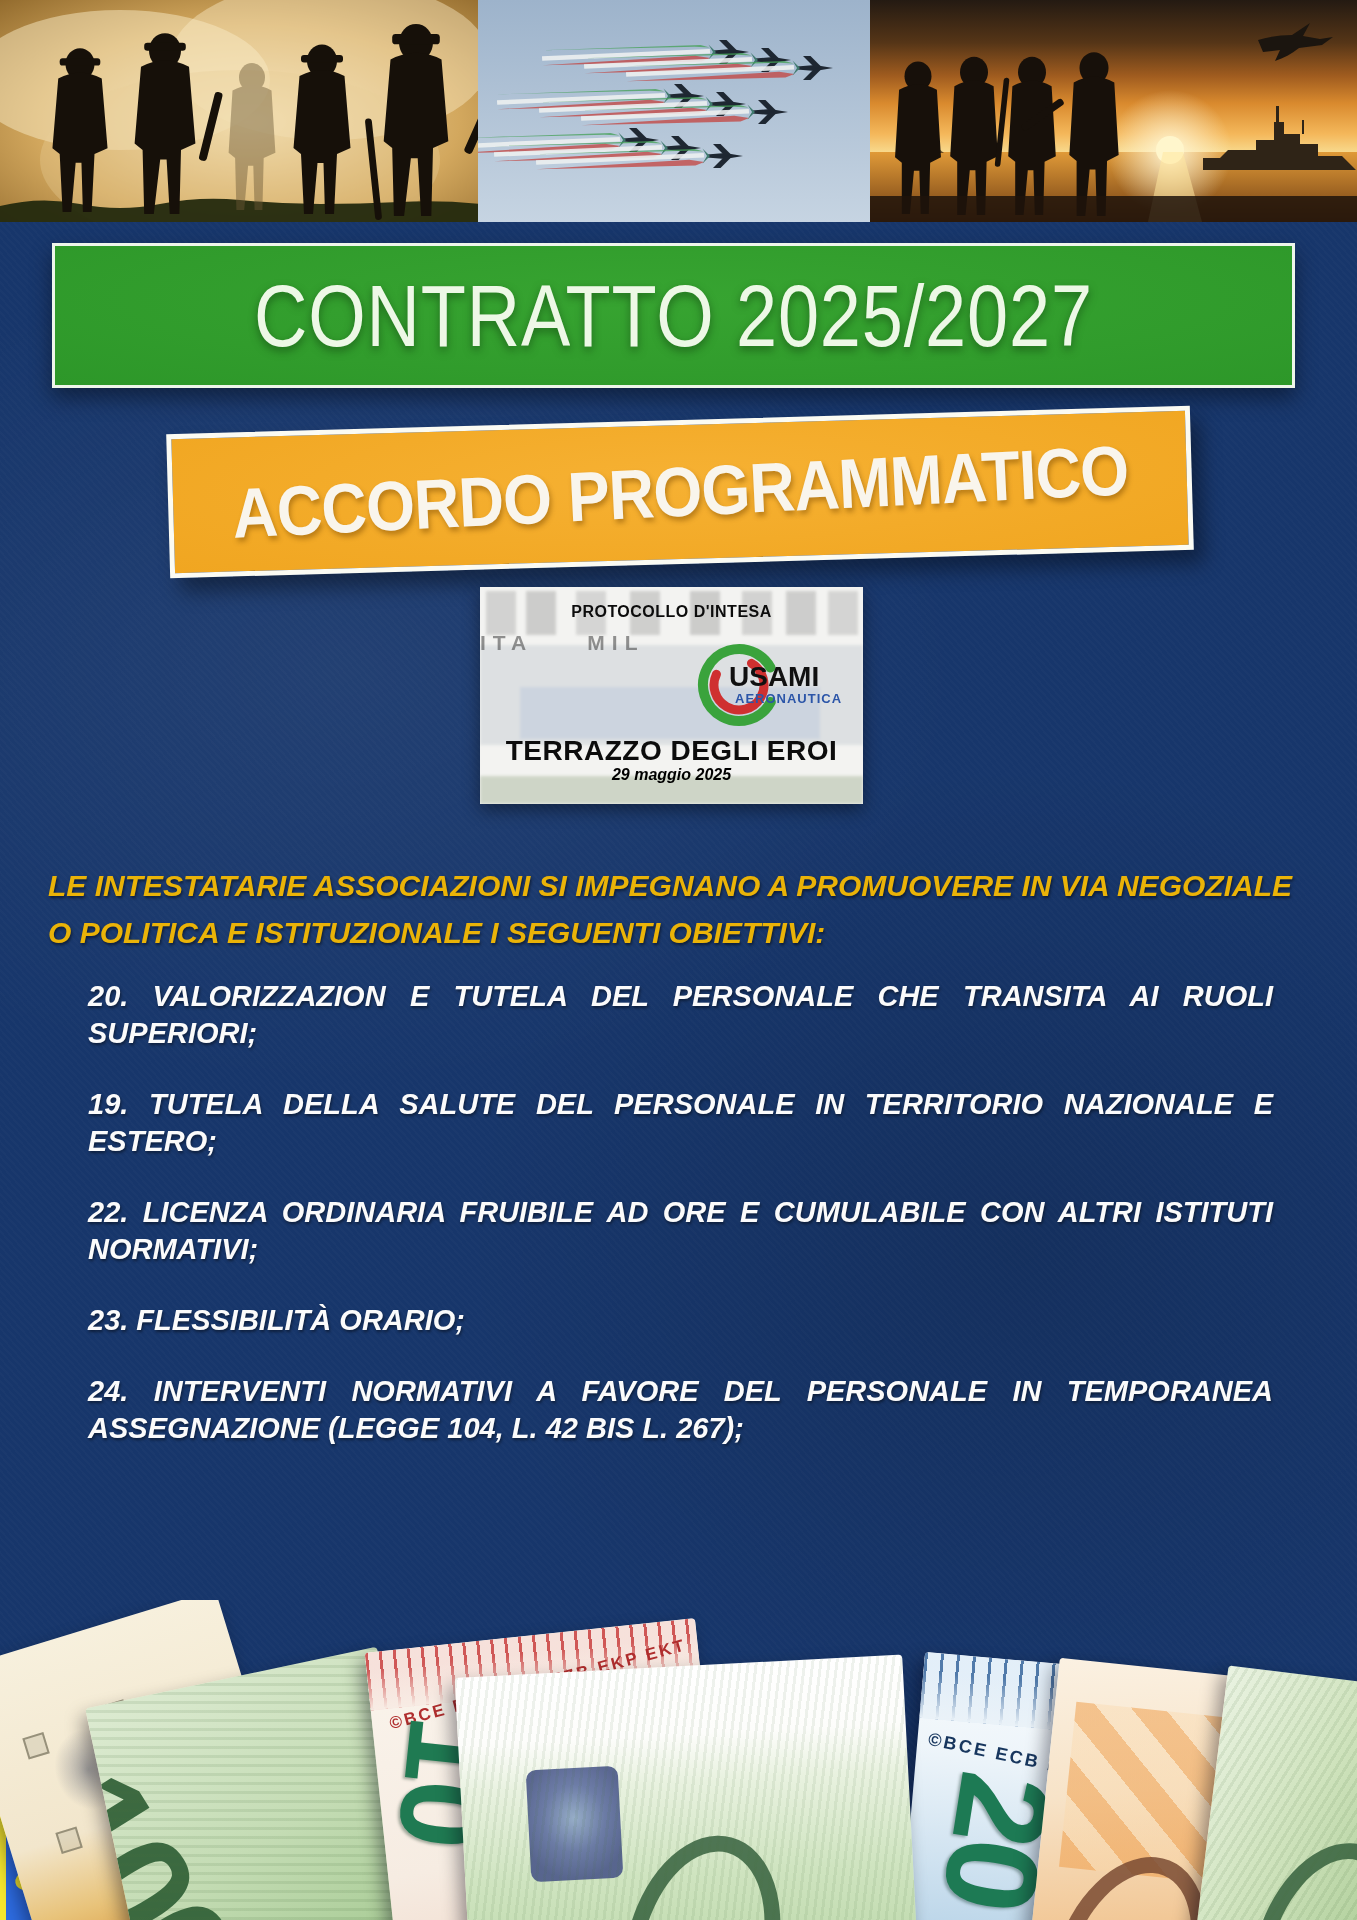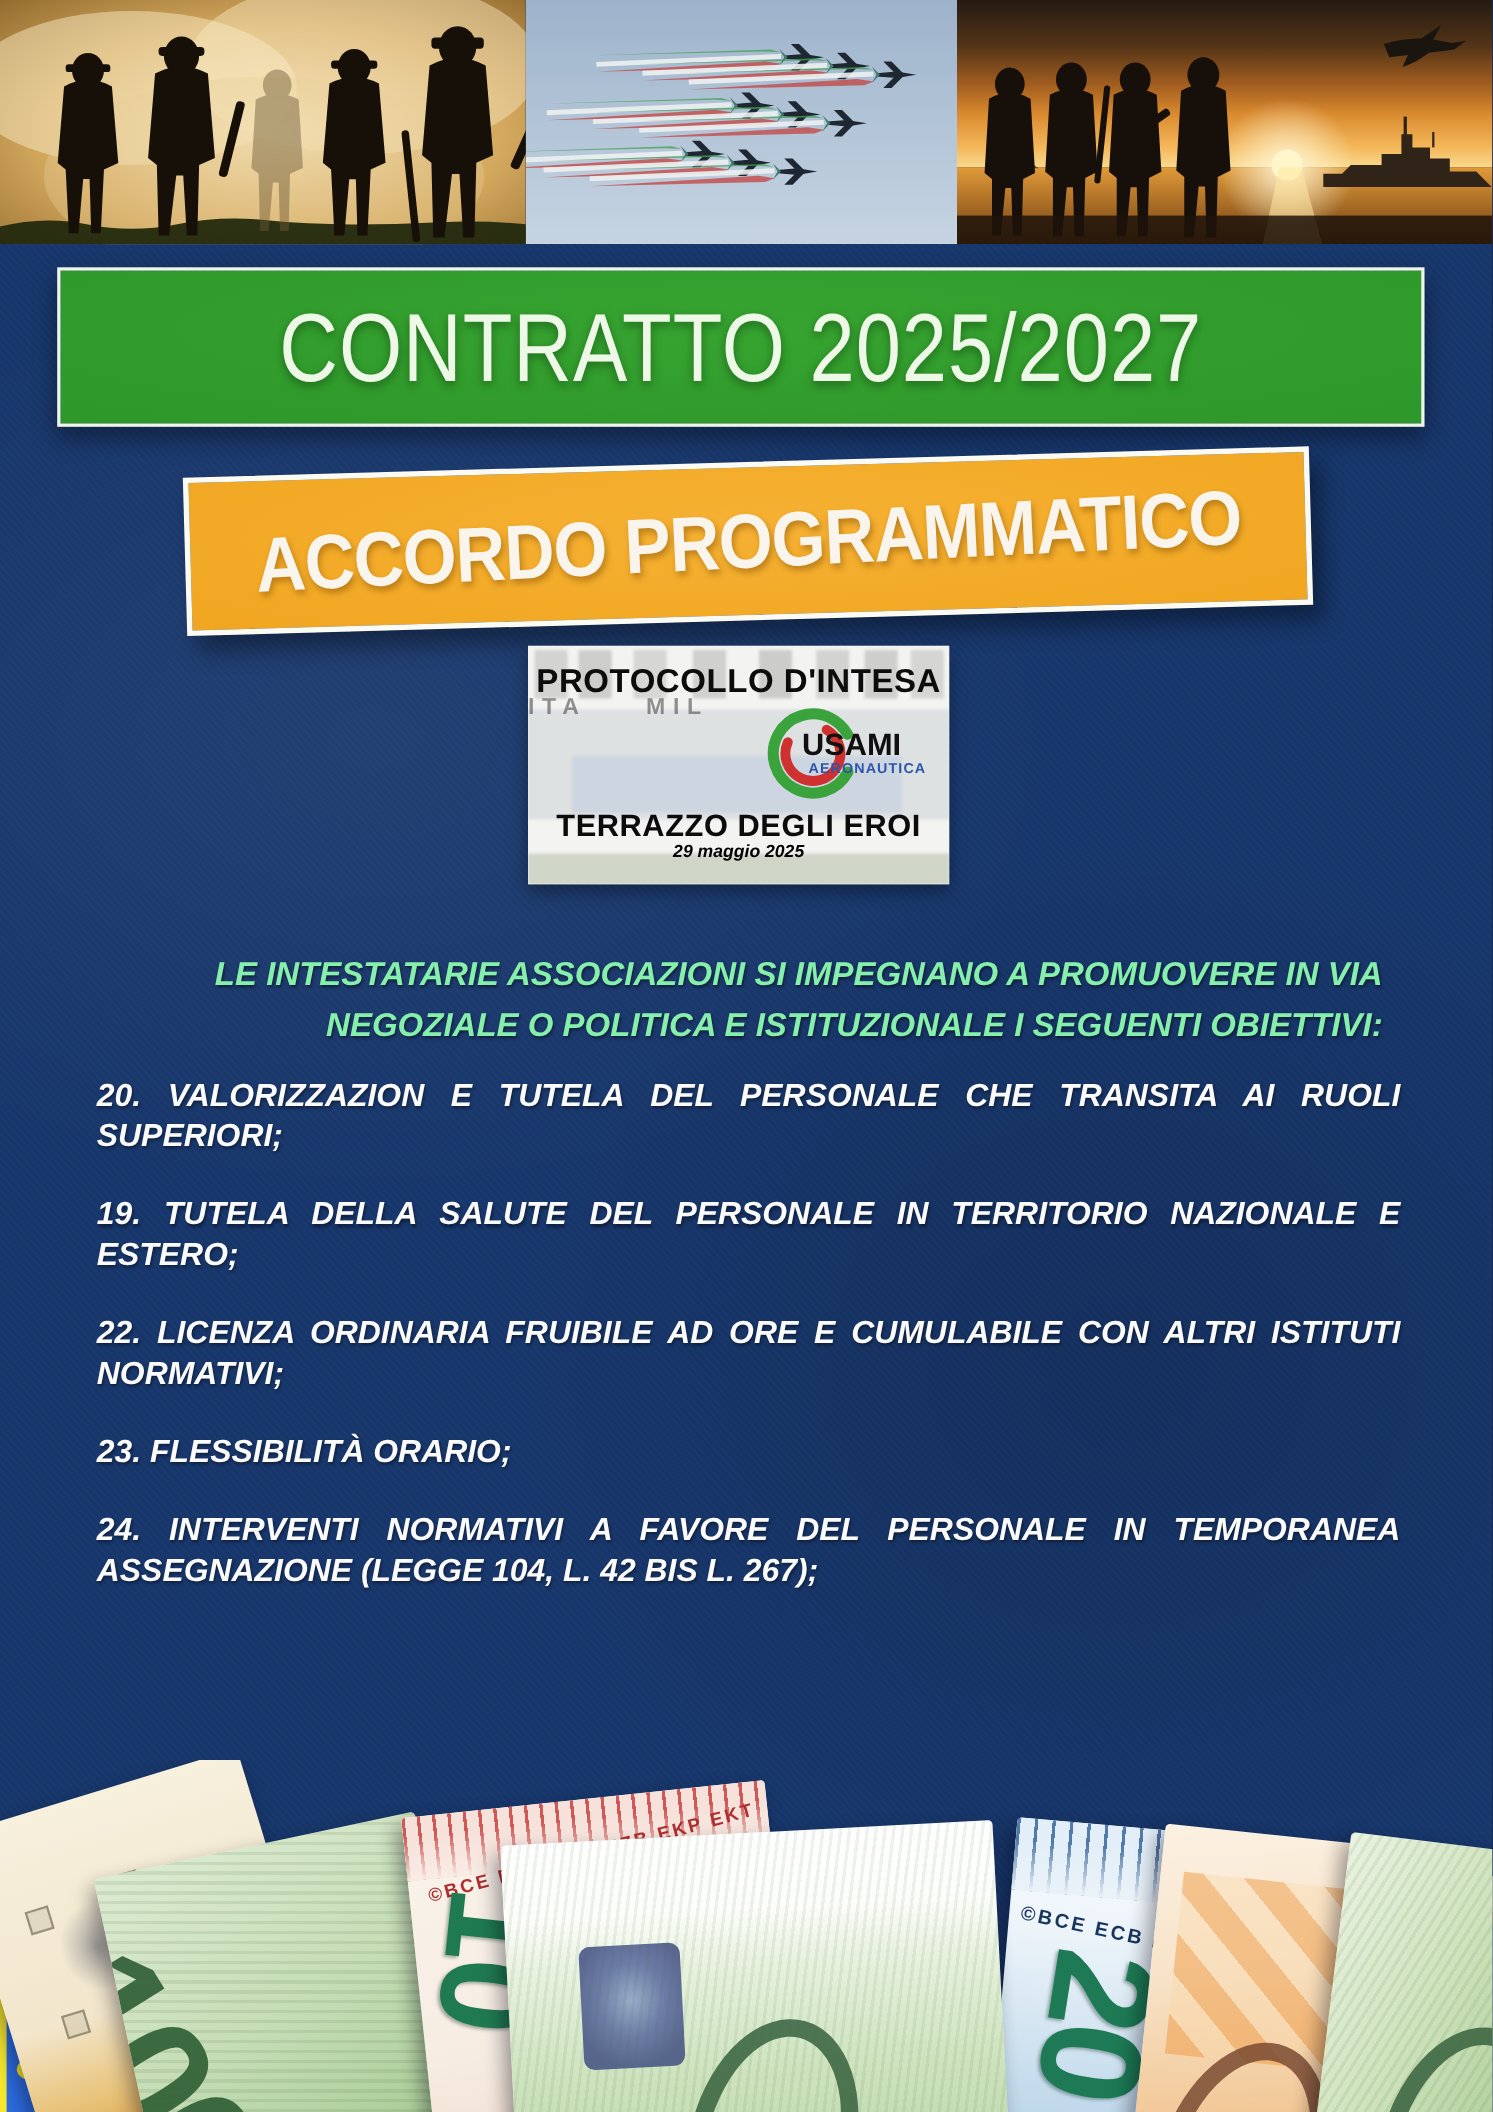--- a/index.html
+++ b/index.html
@@ -36,41 +36,41 @@
   .card{position:absolute;left:480px;top:587px;width:383px;height:217px;z-index:3;
     background:#f3f3f1;overflow:hidden;box-shadow:0 6px 16px rgba(0,0,0,.4);}
   .card-bg{position:absolute;inset:0;opacity:.24;filter:blur(1.5px);}
   .card-bg .ptr{position:absolute;top:4px;width:30px;height:44px;background:#6e6e6e;}
   .card-bg .mid{position:absolute;left:0;top:58px;width:100%;height:100px;background:#9aa7b5;}
   .card-bg .cloth{position:absolute;left:40px;top:100px;width:300px;height:52px;background:#5577aa;}
   .card-bg .grass{position:absolute;left:0;bottom:0;width:100%;height:28px;background:#5c7a46;}
   .card-watermark{position:absolute;left:0;top:44px;width:100%;text-align:left;
     font-size:21px;font-weight:800;letter-spacing:7px;word-spacing:42px;color:#3f3f3f;opacity:.55;}
   .card-heading{position:absolute;left:0;top:16px;width:100%;text-align:center;
-    font-size:30px;font-weight:800;letter-spacing:.5px;color:#0c0c0c;}
+    font-size:16px;font-weight:800;letter-spacing:.5px;color:#0c0c0c;}
   .venue{position:absolute;left:0;top:148px;width:100%;text-align:center;
     font-size:28px;font-weight:900;letter-spacing:.5px;color:#0c0c0c;}
   .card-date{position:absolute;left:0;top:179px;width:100%;text-align:center;
     font-size:16px;font-weight:800;font-style:italic;color:#000000;}
   .itamil{position:absolute;left:8px;top:54px;width:210px;height:92px;}
   .itamil svg{position:absolute;left:0;top:0;}
   .itamil-text{position:absolute;left:56px;top:22px;font-family:"Liberation Serif",serif;
     font-style:italic;font-weight:700;font-size:37px;color:#3a80c8;
     text-shadow:1px 1px 0 #1f4d86;}
   .itamil-caption{position:absolute;left:58px;top:66px;width:150px;height:4px;opacity:.8;
     background:repeating-linear-gradient(90deg,#2a5fae 0 3px,transparent 3px 5px);}
   .usami{position:absolute;right:4px;top:52px;width:166px;height:96px;}
   .usami svg{position:absolute;left:0;top:0;}
   .usami-text{position:absolute;left:36px;top:22px;font-size:28px;font-weight:900;color:#101010;}
   .usami-sub{position:absolute;left:42px;top:52px;font-size:13px;font-weight:800;
     letter-spacing:1px;color:#2b55a8;}
   
-  .intro{position:absolute;left:0;top:862px;width:1357px;padding:0 100px;box-sizing:border-box;
-    text-align:right;font-style:italic;font-weight:700;font-size:30px;line-height:47px;
-    color:#86efac;z-index:2;text-shadow:1px 2px 3px rgba(0,0,0,.5);}
+  .intro{position:absolute;left:0;top:862px;width:1357px;padding:0 48px;box-sizing:border-box;
+    text-align:left;font-style:italic;font-weight:700;font-size:30px;line-height:47px;
+    color:#eab308;z-index:2;text-shadow:1px 2px 3px rgba(0,0,0,.5);}
   .objectives{position:absolute;left:88px;top:978px;width:1185px;z-index:2;}
   .obj{margin:0 0 34px 0;font-style:italic;font-weight:700;font-size:29px;line-height:37px;
     color:#fbfbfb;text-align:justify;text-shadow:1px 2px 3px rgba(0,0,0,.45);}
   
   .money{position:absolute;left:0;top:1600px;width:1357px;height:320px;overflow:hidden;z-index:4;}
   .hand-panel{position:absolute;left:-4px;top:106px;width:188px;height:214px;background:#2d6be0;z-index:1;}
   .note{position:absolute;border-radius:4px;box-shadow:-6px 8px 18px rgba(0,0,15,.4);overflow:hidden;}
   .n1{left:12px;top:20px;width:272px;height:430px;z-index:3;transform:rotate(-17deg);
     background:linear-gradient(180deg,#f7f0dd 0%,#f2e6cc 45%,#e8c37a 62%,#d99a3f 76%,#c77f2e 100%);}
   .holo{position:absolute;left:42px;top:66px;width:112px;height:150px;

